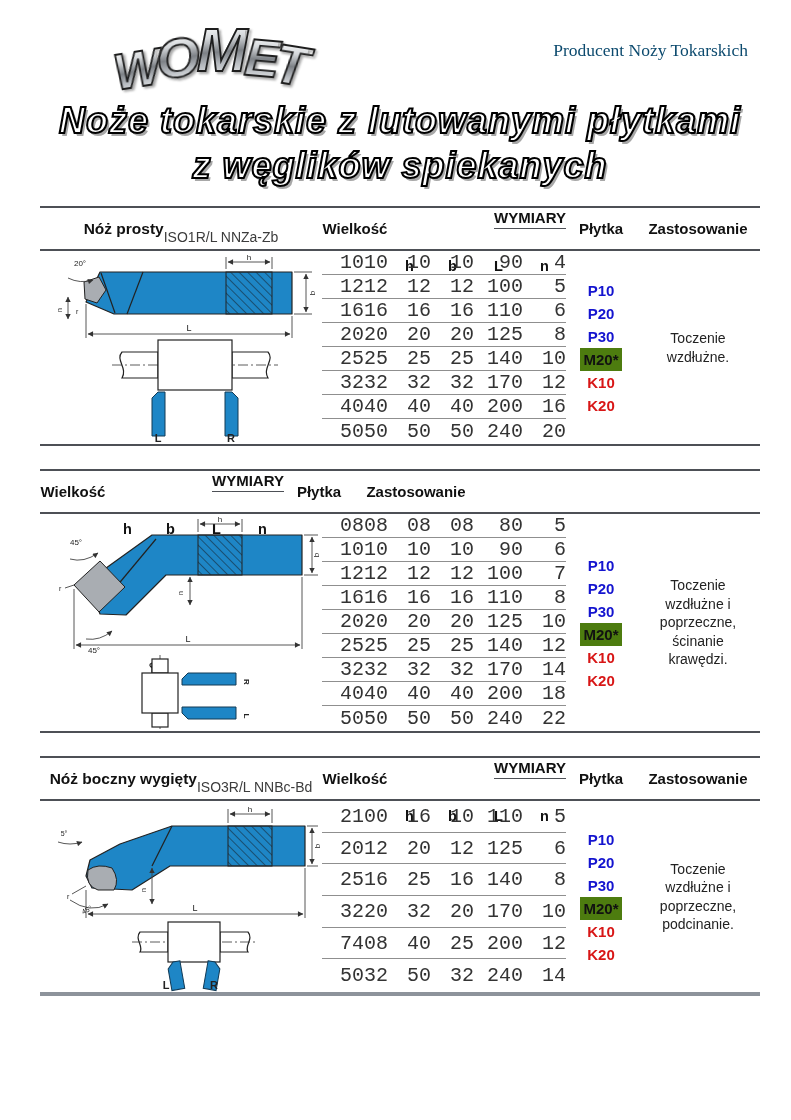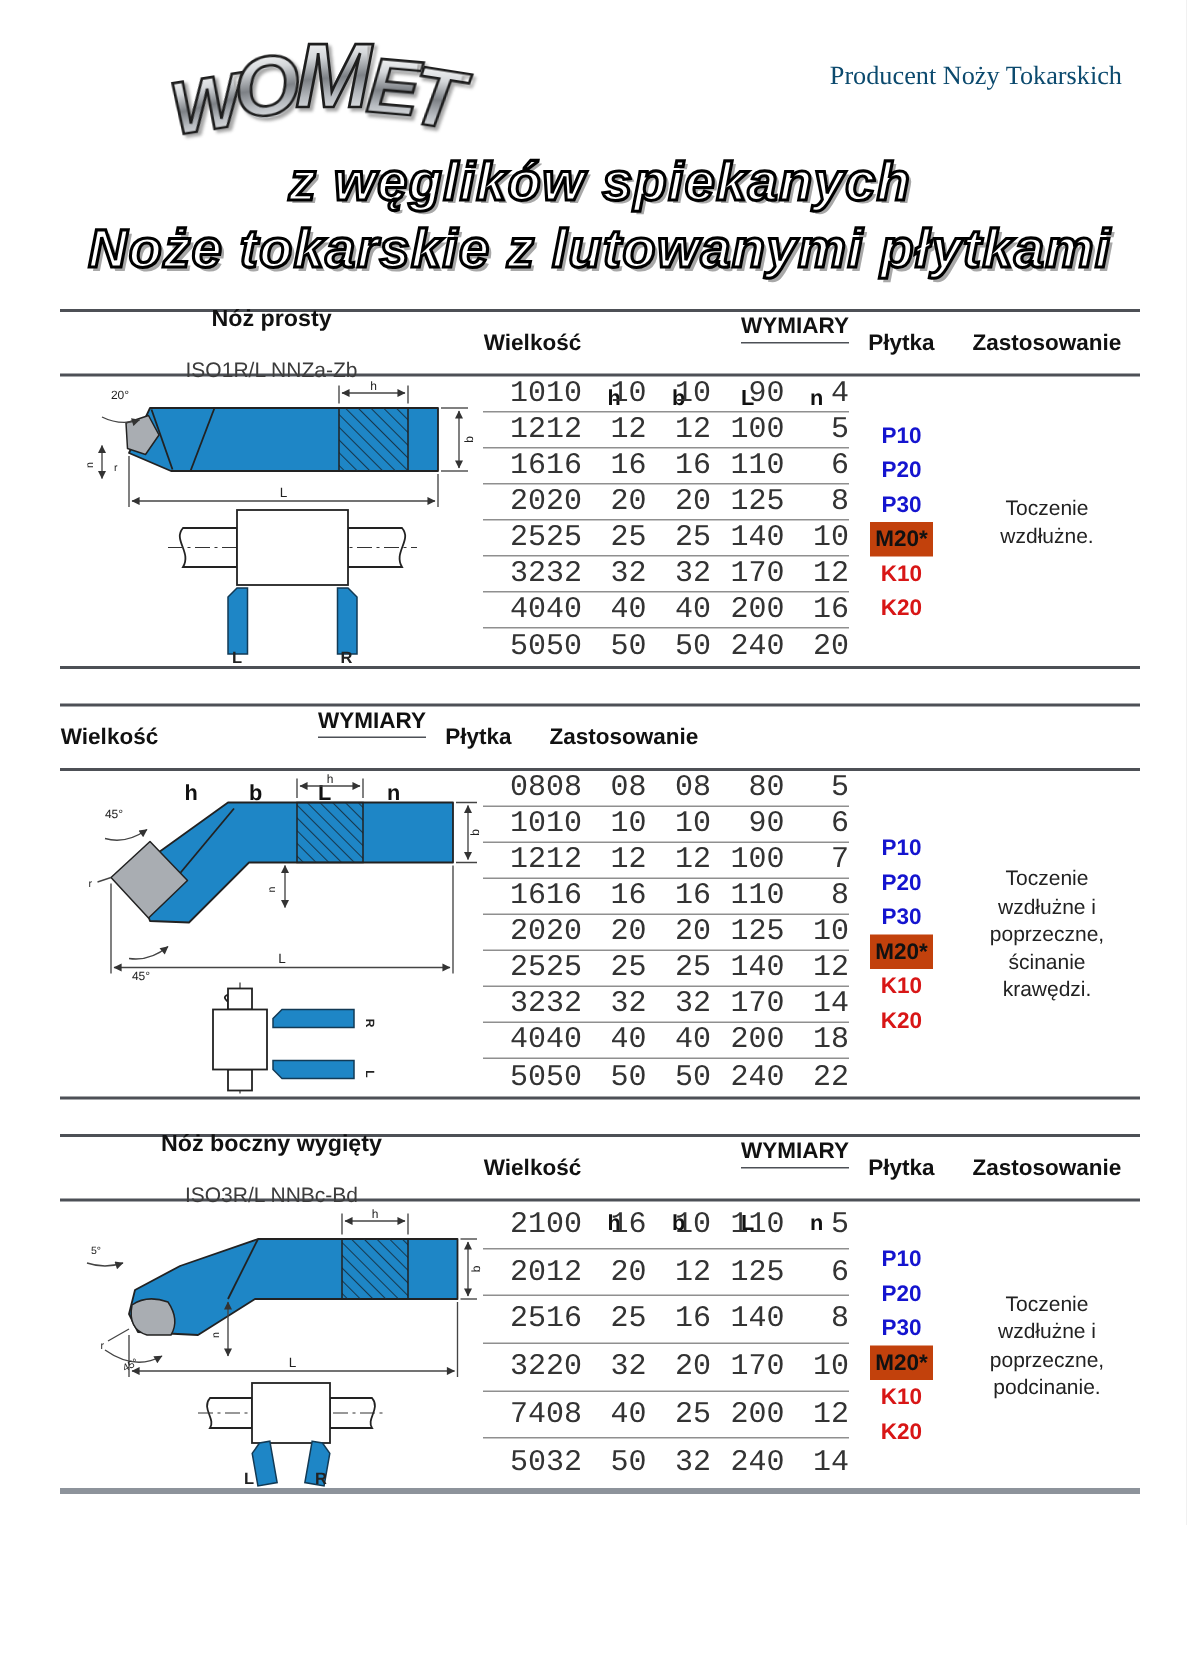--- a/index.html
+++ b/index.html
@@ -23,21 +23,21 @@
   
   .main-title{text-align:center;margin-top:6px;margin-bottom:18px;}
   .mt-line{display:block;font-weight:bold;font-style:italic;font-size:36px;line-height:1.25;
     color:#fff;-webkit-text-stroke:2.1px #000;text-shadow:2.5px 2.5px 0 #a8a8a8;letter-spacing:1px;}
   
   section.spec{border-top:2px solid #4d5056;border-bottom:2px solid #4d5056;margin-bottom:23px;}
   section.spec.last{border-bottom:4px solid #8d939b;margin-bottom:0;}
   .band{display:flex;}
   .band.head{height:43px;border-bottom:2px solid #4d5056;}
   .hc{display:flex;align-items:center;justify-content:center;}
-  .title-cell{width:282px;flex-direction:column;}
+  .title-cell{width:282px;flex-direction:row;}
   .sec-title{font-weight:bold;font-size:15.5px;color:#111;}
   .sec-sub{font-size:14px;color:#3c3c3c;margin-top:16px;}
   .size-cell{width:66px;font-weight:bold;font-size:15px;color:#111;}
   .dims-cell{width:178px;flex-direction:column;align-items:flex-end;justify-content:flex-start;gap:29px;}
   .dims-top{height:21px;line-height:20px;text-align:center;font-weight:bold;font-size:15px;color:#111;
             border-bottom:1.5px solid #4d5056;}
   .dims-sub{height:20px;display:grid;grid-template-columns:43px 43px 49px 43px;align-items:center;
             text-align:center;font-weight:bold;font-size:14.5px;color:#111;}
   .plate-cell{width:70px;font-weight:bold;font-size:15px;color:#111;}
   .apply-cell{width:124px;font-weight:bold;font-size:15px;color:#111;}
@@ -46,39 +46,39 @@
   .rows{width:244px;}
   .row{display:grid;grid-template-columns:66px 43px 43px 49px 43px;align-items:center;text-align:right;
        font-size:20px;color:#333;border-bottom:1px solid #8f8f8f;font-family:Liberation Mono, monospace;}
   .rows .row:last-child{border-bottom:none;}
   .rh24 .row{height:24px;}
   .rh32 .row{height:31.7px;}
   .plates{width:70px;display:flex;flex-direction:column;justify-content:center;align-items:center;}
   .plate{font-weight:bold;font-size:15px;line-height:23px;}
   .plate-blue{color:#1414cf;}
   .plate-red{color:#d81616;}
-  .plate-hl{color:#111;background:#c2410c;padding:0 3px;}
+  .plate-hl{color:#111;background:#4d7c0f;padding:0 3px;}
   .apply{width:124px;display:flex;align-items:center;justify-content:center;text-align:center;
          font-size:14px;color:#222;white-space:pre-line;line-height:1.32;}
   
   svg text{font-family:"Liberation Sans",sans-serif;fill:#222;}
 </style>
 </head>
 <body>
 
 <div class="page">
 
   <div class="top">
     <div class="logo"><span class="lg1">W</span><span class="lg2">O</span><span class="lg3">M</span><span class="lg4">E</span><span class="lg5">T</span></div>
     <div class="tagline">Producent Noży Tokarskich</div>
   </div>
 
   <div class="main-title">
+    <span class="mt-line">Noże tokarskie z lutowanymi płytkami</span>
     <span class="mt-line">z węglików spiekanych</span>
-    <span class="mt-line">Noże tokarskie z lutowanymi płytkami</span>
   </div>
 
   <section class="spec">
     <div class="band head">
       <div class="hc title-cell">
         <div class="sec-title">Nóż prosty</div>
         <div class="sec-sub">ISO1R/L NNZa-Zb</div>
       </div>
       <div class="hc size-cell">Wielkość</div>
       <div class="hc dims-cell">

